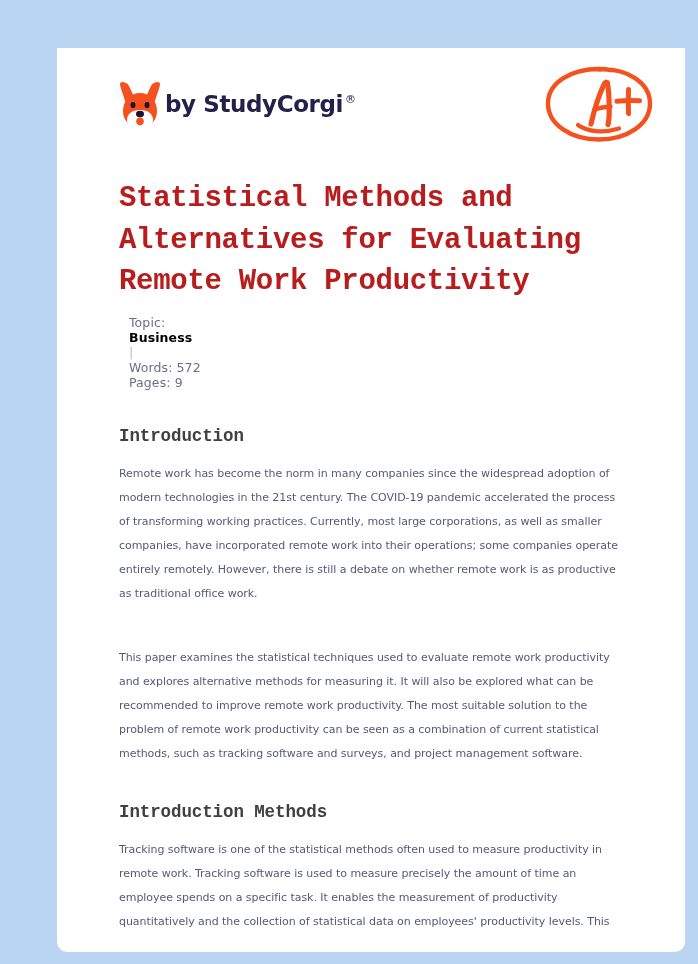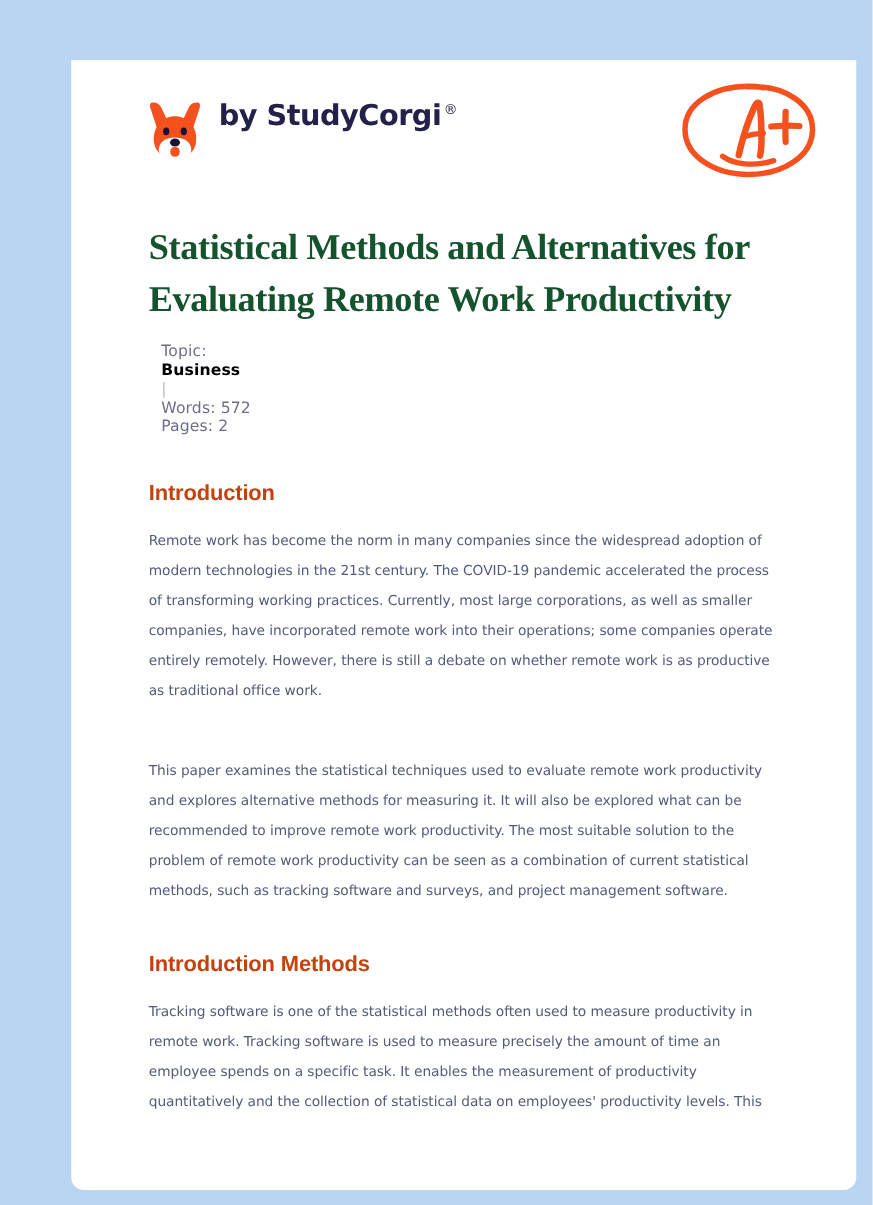--- a/index.html
+++ b/index.html
@@ -33,21 +33,22 @@
   .header {
     position: relative;
     height: 112px;
     display: flex;
     align-items: center;
     padding: 0 62px;
     box-sizing: border-box;
   }
   .brand {
     display: flex;
-    gap: 14px;
+    align-items: center;
+    gap: 4px;
   }
   .corgi-logo {
     width: 42px;
     height: 48px;
     display: block;
   }
   .brand-text {
     font-family: "DejaVu Sans", sans-serif;
     font-weight: bold;
     font-size: 23px;
@@ -68,25 +69,25 @@
     right: 30px;
     top: 50%;
     transform: translateY(-50%);
     width: 112px;
     height: 80px;
   }
   .aplus-badge svg { display: block; width: 112px; height: 80px; }
 
   
   .doc-title {
-    font-family: Liberation Serif, serif;
+    font-family: Liberation Mono, monospace;
     font-weight: bold;
     font-size: 29px;
     line-height: 41.5px;
-    color: #14532d;
+    color: #b91c1c;
     letter-spacing: -0.3px;
     margin: 0;
     padding-top: 18px;
   }
 
   
   .meta {
     margin-top: 12px;
     font-size: 12.5px;
     color: #6e6e8a;
@@ -103,24 +104,24 @@
     margin-left: 4px;
   }
   .meta .divider {
     color: #b9b9cb;
     margin: 0 10px;
   }
   .meta .words { margin-right: 10px; }
 
   
   h2.section-heading {
-    font-family: Liberation Sans, sans-serif;
+    font-family: Liberation Mono, monospace;
     font-weight: bold;
     font-size: 17.5px;
-    color: #c2410c;
+    color: #404040;
     margin: 36px 0 0 0;
     letter-spacing: -0.1px;
   }
   p.body-text {
     font-family: "DejaVu Sans", sans-serif;
     font-size: 11px;
     line-height: 24px;
     color: #525a7a;
     margin: 16px 0 0 0;
     letter-spacing: -0.05px;
@@ -180,21 +181,21 @@
 
   <div class="inner">
 
     <h1 class="doc-title">Statistical Methods and Alternatives for Evaluating Remote Work Productivity</h1>
 
     <div class="meta">
       <span class="label">Topic:</span>
       <span class="topic-value">Business</span>
       <span class="divider">|</span>
       <span class="words">Words: 572</span>
-      <span class="pages">Pages: 2</span>
+      <span class="pages">Pages: 9</span>
     </div>
 
     <h2 class="section-heading">Introduction</h2>
     <p class="body-text">Remote work has become the norm in many companies since the widespread adoption of modern technologies in the 21st century. The COVID-19 pandemic accelerated the process of transforming working practices. Currently, most large corporations, as well as smaller companies, have incorporated remote work into their operations; some companies operate entirely remotely. However, there is still a debate on whether remote work is as productive as traditional office work.</p>
     <p class="body-text">This paper examines the statistical techniques used to evaluate remote work productivity and explores alternative methods for measuring it. It will also be explored what can be recommended to improve remote work productivity. The most suitable solution to the problem of remote work productivity can be seen as a combination of current statistical methods, such as tracking software and surveys, and project management software.</p>
 
     <h2 class="section-heading">Introduction Methods</h2>
     <p class="body-text">Tracking software is one of the statistical methods often used to measure productivity in remote work. Tracking software is used to measure precisely the amount of time an employee spends on a specific task. It enables the measurement of productivity quantitatively and the collection of statistical data on employees' productivity levels. This</p>
 
   </div>

